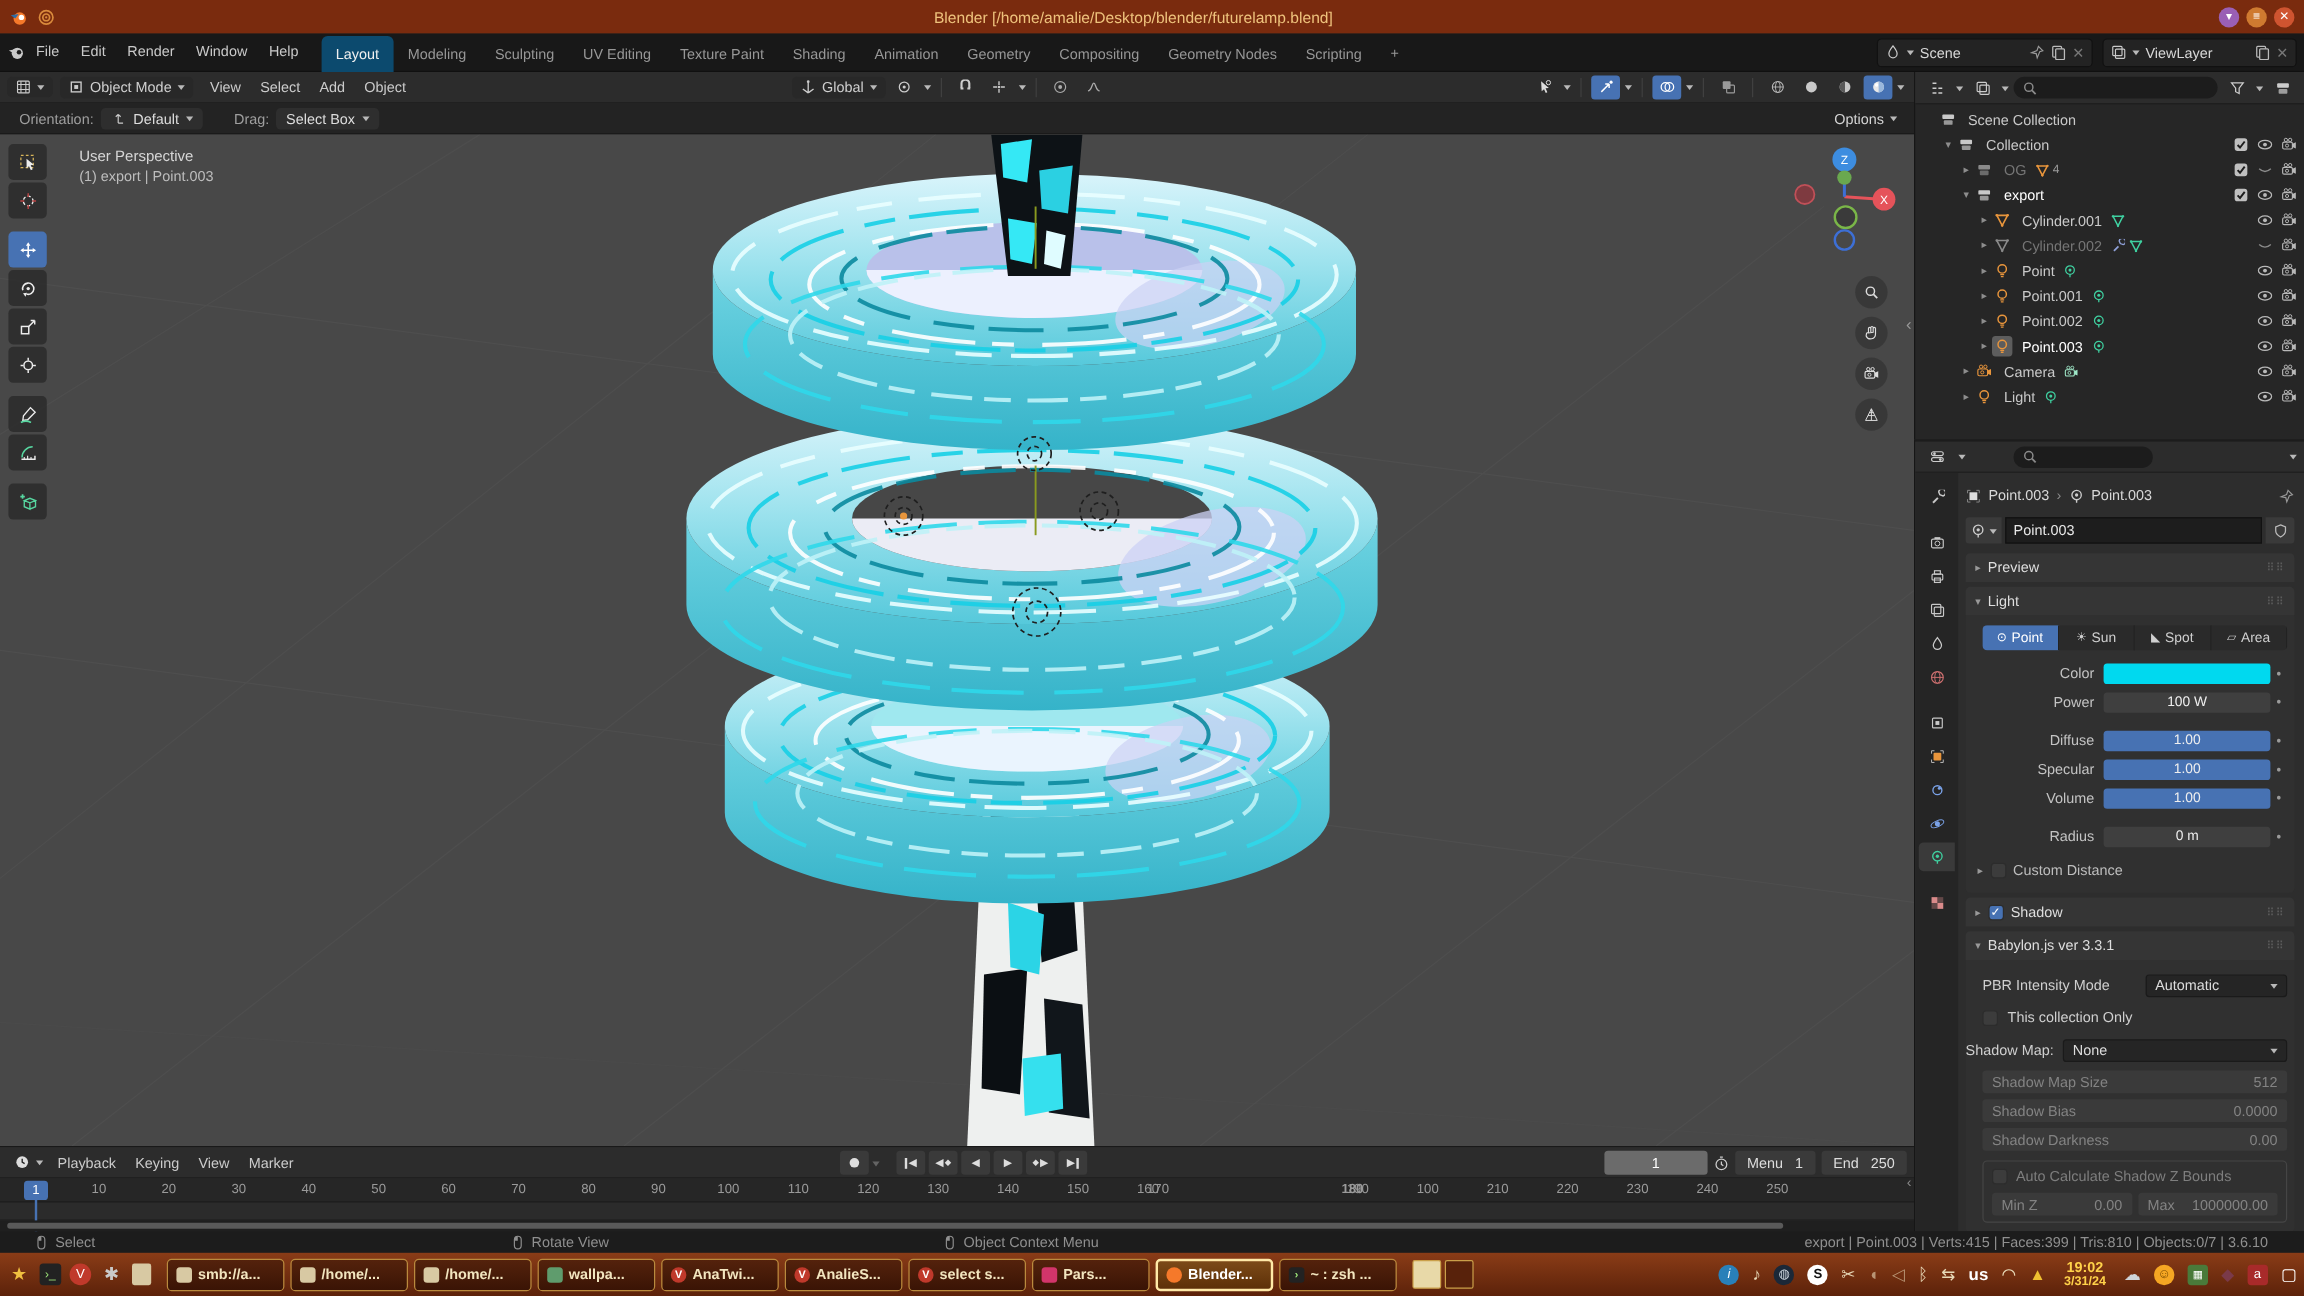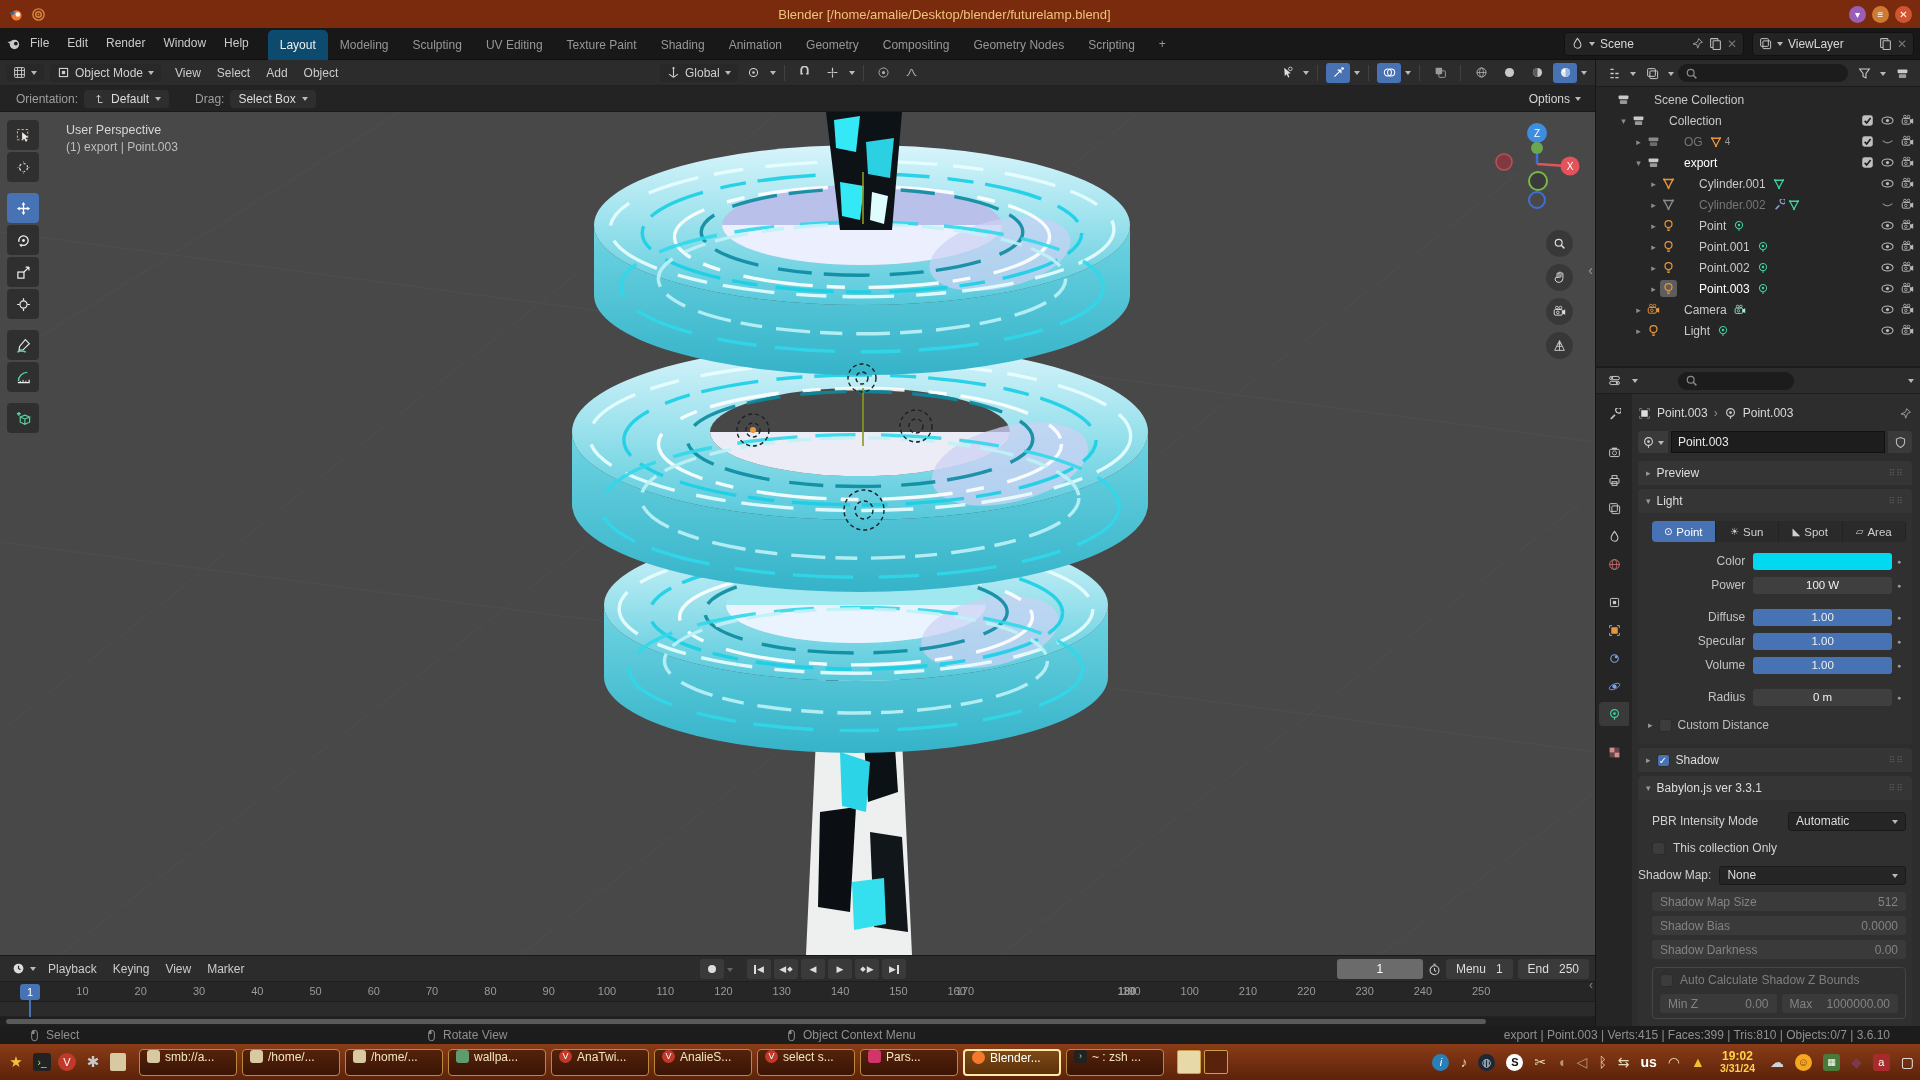--- a/index.html
+++ b/index.html
@@ -63,21 +63,21 @@
   
   .outliner{position:absolute;right:0;top:60px;width:325px;height:306px;background:#262626;
     border-left:1px solid #161616;display:flex;flex-direction:column}
   .ol-header{height:27px;background:#2c2c2c;display:flex;align-items:center;gap:4px;
     padding:0 6px;border-bottom:1px solid #1c1c1c}
   .search-pill{flex:1;height:18px;background:#1c1c1c;border-radius:9px;display:flex;
     align-items:center;padding:0 7px;gap:5px}
   .ol-tree{flex:1;overflow:hidden;padding-top:2px}
   .ol-row{height:21px;display:flex;align-items:center;padding-right:6px}
   .ol-row .disc{width:13px;color:#8d8d8d;font-size:9px;text-align:center}
-  .ol-row .lab{margin-left:22px;color:#c9c9c9}
+  .ol-row .lab{margin-left:8px;color:#c9c9c9}
   .ol-row.grayed .lab{color:#757575}
   .ol-row.activecol .lab{color:#fff}
   .ol-row.selected .lab{color:#fff}
   .ol-row.selected .obicon{background:#5d5d5d;border-radius:3px}
   .ol-row .extras{display:flex;gap:3px;margin-left:7px;align-items:center}
   .ol-row .spacer{flex:1}
   .ol-row .vis{display:flex;gap:7px;align-items:center}
   .obicon{width:17px;height:17px;display:flex;align-items:center;justify-content:center}
 
   
@@ -161,22 +161,22 @@
   .hint{position:absolute;display:flex;align-items:center;gap:5px}
   .hint:nth-of-type(1){left:28px}.hint:nth-of-type(2){left:425px}.hint:nth-of-type(3){left:785px}
   .sb-info{position:absolute;right:30px;color:#909090}
 
   
   .taskbar{position:absolute;left:0;top:1044px;width:100%;height:36px;
     background:linear-gradient(#8a3c17,#5c220a);display:flex;align-items:center;padding:0 6px;gap:5px}
   .launcher{display:flex;gap:7px;align-items:center;margin-right:8px}
   .l-ic{width:20px;height:20px;display:flex;align-items:center;justify-content:center;font-size:15px}
   .twin{height:27px;min-width:98px;max-width:110px;background:linear-gradient(#54220c,#3a1405);
-    border:1px solid #b98a3e;border-radius:4px;display:flex;gap:5px;padding:0 7px;
-    color:#f2e5bf;font-weight:normal;overflow:hidden;white-space:nowrap}
+    border:1px solid #b98a3e;border-radius:4px;display:flex;align-items:center;gap:5px;padding:0 7px;
+    color:#f2e5bf;font-weight:bold;overflow:hidden;white-space:nowrap}
   .twin.active{background:linear-gradient(#7c4a18,#5d3008);border:2px solid #ffe9a8;color:#fff}
   .wicon{width:13px;height:13px;border-radius:3px;flex:none;display:flex;align-items:center;
     justify-content:center;font-size:9px;color:#fff}
   .wicon.file-manager{background:#d8c9a3}
   .wicon.image-viewer{background:#5f9c6d}
   .wicon.text-editor{background:#c0392b;border-radius:50%}
   .wicon.pdf-viewer{background:#d2356a}
   .wicon.blender-app{background:#f5792a;border-radius:50%}
   .wicon.terminal{background:#222;color:#9fe87a}
   .pager{display:flex;gap:3px;margin:0 8px}

